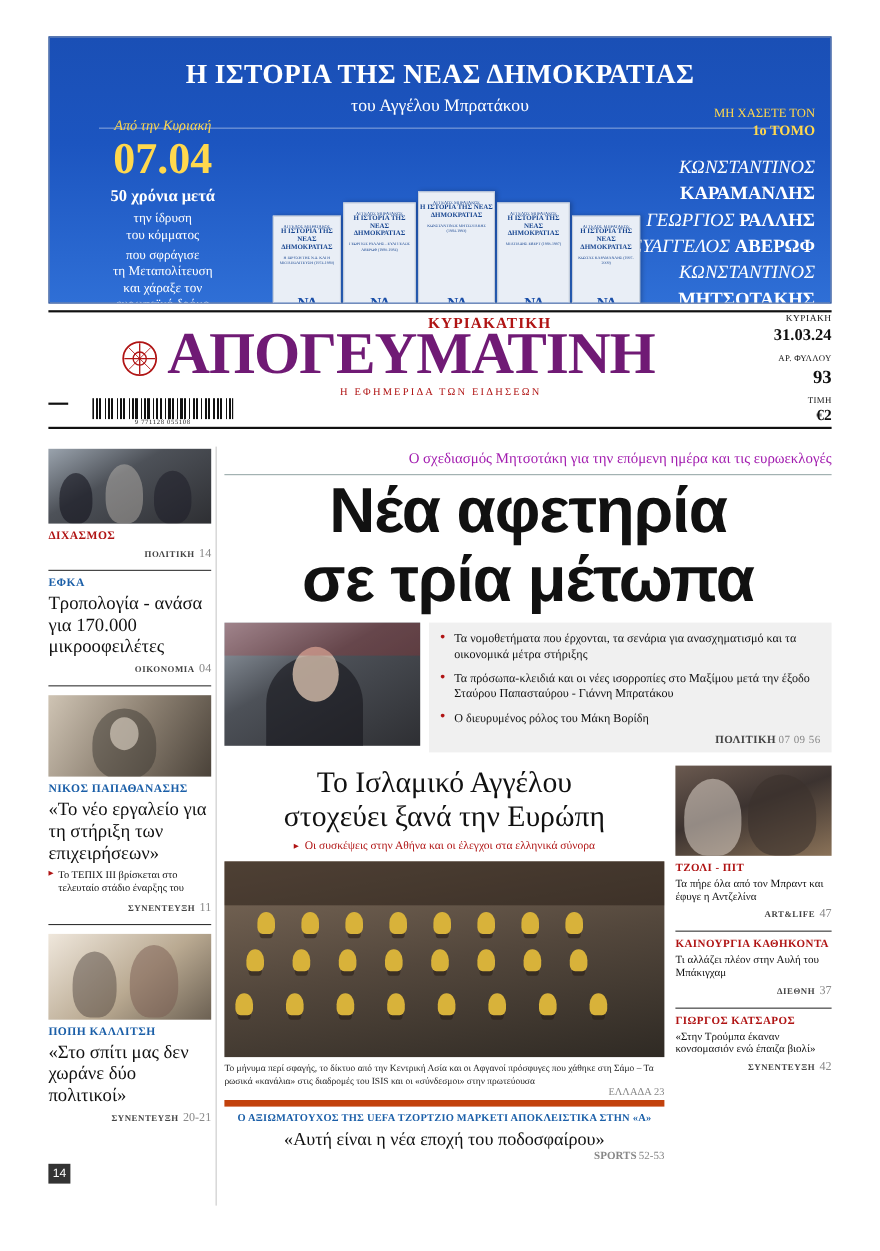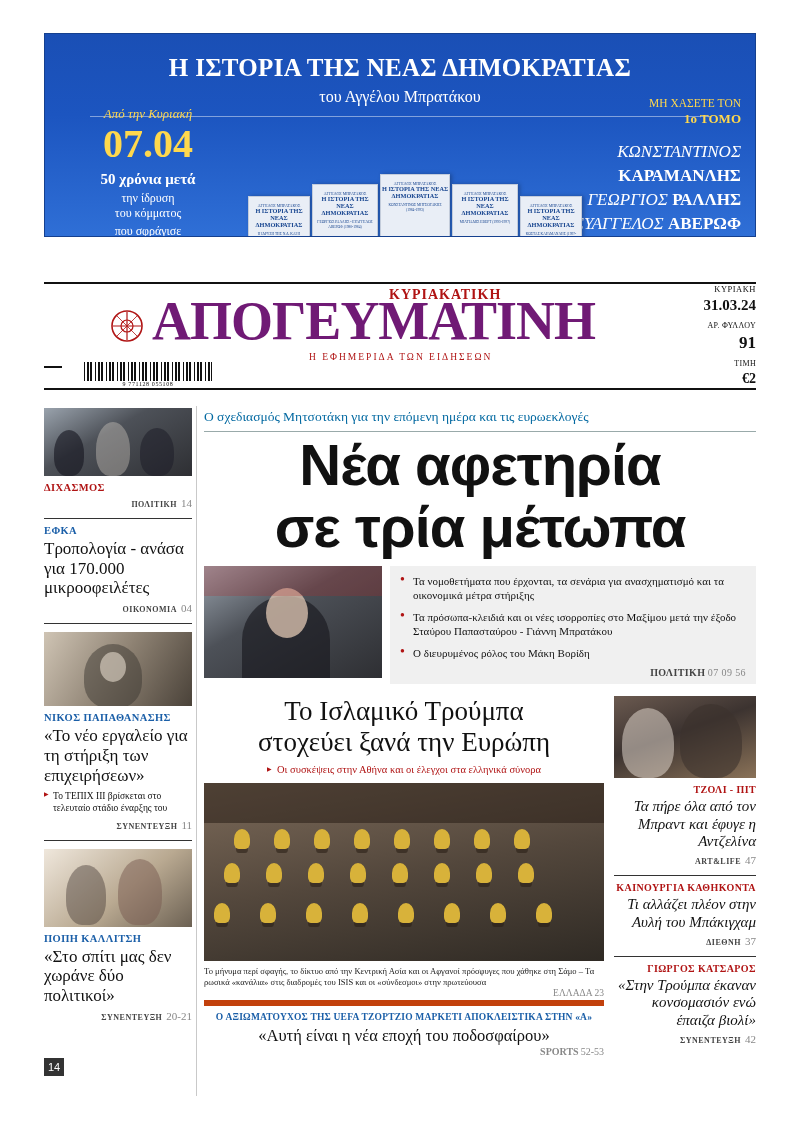--- a/index.html
+++ b/index.html
@@ -9,21 +9,21 @@
     height: 1137px;
     background: #ffffff;
     font-family: "Liberation Serif", serif;
     color: #111;
     overflow: hidden;
   }
   .page { position: relative; width: 800px; height: 1137px; background:#fff; }
 
   
   .ad-banner {
-    position: absolute; left: 44px; top: 33px; width: 712px; height: 204px;
+    position: absolute; left: 44px; top: 33px; width: 712px; height: 243px;
     background: linear-gradient(180deg,#1a4fb5 0%, #1c55c0 40%, #2f6fd6 100%);
     border: 1px solid #15408f;
     overflow: hidden;
   }
   .ad-title {
     text-align: center; color: #fff; font-weight: bold;
     font-size: 25px; letter-spacing: 0.3px; margin-top: 20px;
     font-family: "Liberation Serif", serif;
   }
   .ad-sub {
@@ -93,21 +93,21 @@
   .tagline-row { display:flex; justify-content:flex-end; align-items:baseline; gap:4px; margin-top:4px;}
   .tag-sec { font-size: 8px; font-weight:bold; letter-spacing:.5px; color:#444;}
   .tag-num { font-size: 11px; color:#888;}
   .hr-dark { border-top: 1px solid #333; margin: 9px 0 0; }
 
   
   .vsep { position:absolute; left: 196px; top: 406px; width: 1px; height: 690px; background:#c9c9c9;}
 
   
   .main-col { position:absolute; left: 204px; top: 408px; width: 552px; }
-  .main-kicker { font-size: 13.5px; color:#0369a1; text-align:left; line-height:1.3;}
+  .main-kicker { font-size: 13.5px; color:#a21caf; text-align:right; line-height:1.3;}
   .main-rule { border-top: 1px solid #9aa; margin: 5px 0 4px;}
   .main-head {
     font-size: 58px; font-weight: bold; line-height: 1.0; text-align:center;
     font-family: "Liberation Sans", sans-serif; letter-spacing:-1px; margin: 4px 0 2px;
   }
   .hero-row { display:flex; gap: 8px; margin-top: 10px; }
   .hero-photo { width: 178px; height: 112px; background:#2b2b33; position:relative; overflow:hidden;}
   .bullets { flex:1; background:#f0f0f0; padding: 8px 10px 6px; }
   .bullet { font-size: 11px; line-height:1.32; padding-left: 13px; position:relative; margin-bottom: 7px;}
   .bullet:before { content:"\25CF"; position:absolute; left:0; top:0px; color:#b01414; font-size: 8px;}
@@ -118,24 +118,24 @@
   .sec2-main { width: 400px; }
   .sec2-head { font-size: 27px; text-align:center; line-height:1.14; font-family:"Liberation Serif",serif;}
   .sec2-sub { font-size: 10.5px; color:#b01414; text-align:center; margin-top: 6px; padding-left:10px; position:relative; display:inline-block;}
   .sec2-sub-wrap { text-align:center;}
   .sec2-sub:before { content:"\25B6"; position:absolute; left:0; top:1px; font-size:6px; color:#b01414;}
   .sec2-photo { width: 400px; height: 178px; background:#5a4636; margin-top: 6px; position:relative; overflow:hidden;}
   .sec2-cap { font-size: 8.6px; line-height:1.32; margin-top: 5px; color:#222;}
   .cap-tag { font-size: 8px; font-weight:bold; color:#444; }
   .cap-tag span { color:#888; font-weight:normal; font-size: 9.5px;}
 
-  .right-col { width: 142px; text-align: right; }
+  .right-col { width: 142px; }
   .r-photo { width: 142px; height: 82px; background:#1d1d22; overflow:hidden; position:relative;}
   .r-kicker { font-size: 10px; font-weight:bold; color:#b01414; letter-spacing:.4px; margin-top:6px;}
-  .r-head { font-size: 15px; line-height:1.16; margin-top:3px;font-style:italic;}
+  .r-head { font-size: 10px; line-height:1.16; margin-top:3px;}
 
   .bottom-strip { margin-top: 2px; border-top:6px solid #c2410c; padding-top:6px; width: 400px;}
   .bs-kicker { font-size: 9.5px; font-weight: bold; color:#1b5fa8; letter-spacing:.2px; text-align:center;}
   .bs-head { font-size: 16.5px; text-align:center; margin-top:4px;}
   .bs-tag { text-align:right; font-size:8px; font-weight:bold; color:#444;}
   .bs-tag span { color:#888; font-weight:normal; font-size:10px;}
 
   .pagenum {
     position:absolute; left: 44px; top: 1058px; width: 20px; height: 18px; background:#333; color:#fff;
     font-size: 11px; text-align:center; line-height:18px; font-family:"Liberation Sans",sans-serif;
@@ -235,21 +235,21 @@
       </svg>
     </div>
 
     <div class="nameplate">ΑΠΟΓΕΥΜΑΤΙΝΗ</div>
     <div class="tagline">Η ΕΦΗΜΕΡΙΔΑ ΤΩΝ ΕΙΔΗΣΕΩΝ</div>
 
     <div class="mh-right">
       <div class="day">ΚΥΡΙΑΚΗ</div>
       <div class="dt">31.03.24</div>
       <div class="lbl">ΑΡ. ΦΥΛΛΟΥ</div>
-      <div class="num">91</div>
+      <div class="num">93</div>
       <div class="lbl">ΤΙΜΗ</div>
       <div class="price">€2</div>
     </div>
 
     <div class="barcode">
       <div class="bars"></div>
       <div class="bc-num">9 771128 055108</div>
     </div>
     <div class="mh-side-rule"></div>
     <div class="mh-hr"></div>
@@ -333,21 +333,21 @@
         <div class="bullet">Ο διευρυμένος ρόλος του Μάκη Βορίδη</div>
         <div class="bul-tag">
           <span style="color:#444;font-weight:bold;">ΠΟΛΙΤΙΚΗ</span>
           <span>07 09 56</span>
         </div>
       </div>
     </div>
 
     <div class="sec2">
       <div class="sec2-main">
-        <div class="sec2-head">Το Ισλαμικό Τρούμπα</div>
+        <div class="sec2-head">Το Ισλαμικό Αγγέλου</div>
         <div class="sec2-head">στοχεύει ξανά την Ευρώπη</div>
         <div class="sec2-sub-wrap">
           <div class="sec2-sub">Οι συσκέψεις στην Αθήνα και οι έλεγχοι στα ελληνικά σύνορα</div>
         </div>
         <div class="sec2-photo ph-c">
           <div class="figs">
             <div class="row-fig" style="left:30px;top:46px;"></div>
               <div class="row-fig" style="left:70px;top:46px;"></div>
             <div class="row-fig" style="left:110px;top:46px;"></div>
               <div class="row-fig" style="left:150px;top:46px;"></div>

